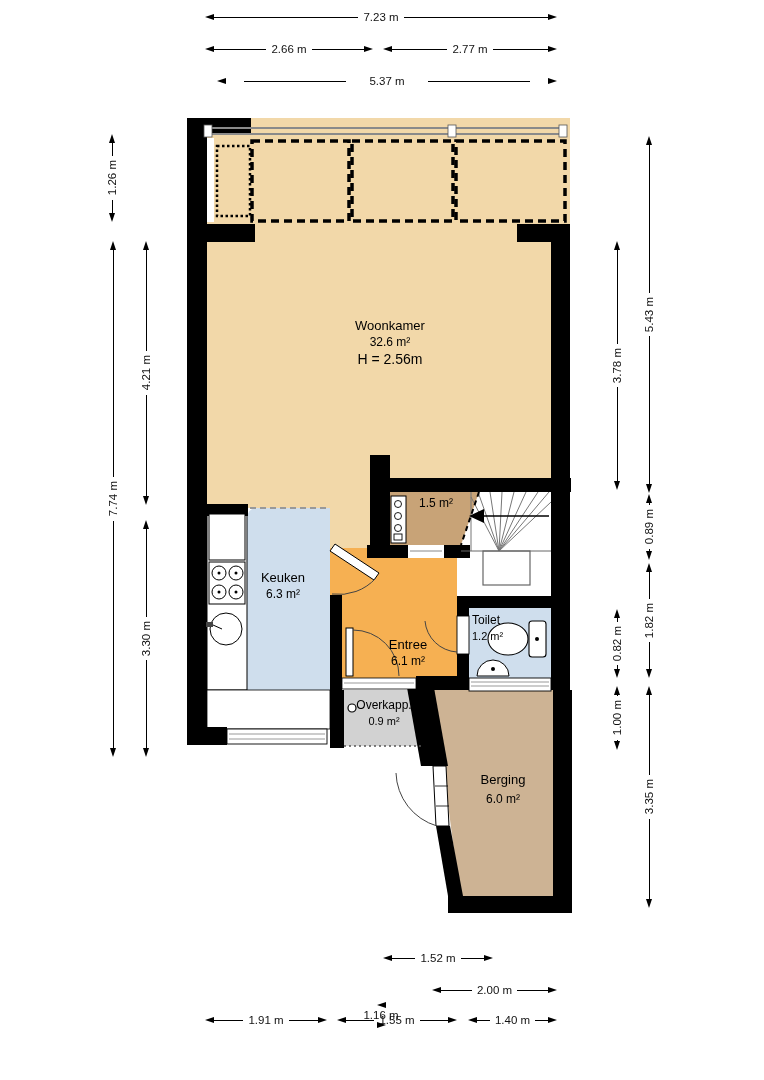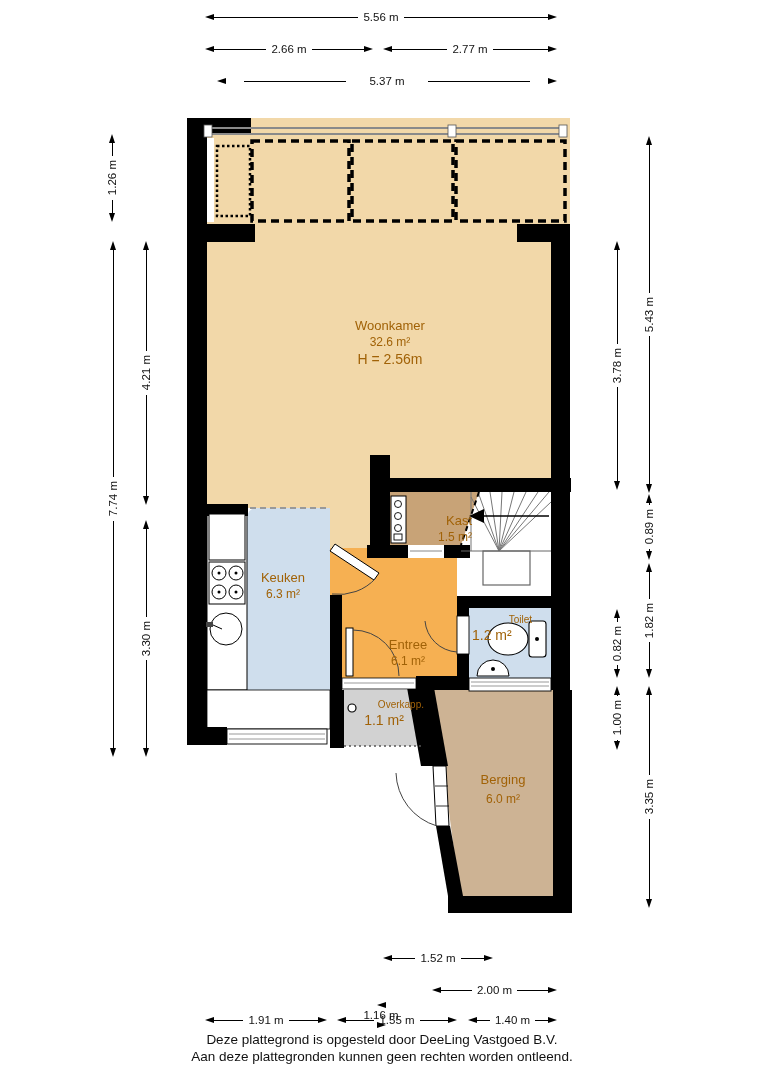--- a/index.html
+++ b/index.html
@@ -2,25 +2,25 @@
 <html><head>
 <meta charset="utf-8">
 <title>Plattegrond</title>
 <style>
   html,body{margin:0;padding:0;background:#fff;}
   .canvas{position:relative;width:764px;height:1080px;background:#fff;overflow:hidden;
           font-family:"Liberation Sans",sans-serif;color:#111;}
   .plan-svg{position:absolute;left:0;top:0;}
 
   
-  .rlabel{position:absolute;text-align:center;color:#a16207;line-height:1.3;pointer-events:none;}
+  .rlabel{position:absolute;text-align:center;color:#000000;line-height:1.3;pointer-events:none;}
   .rname{font-size:13px;display:block;}
   .rarea{font-size:12px;display:block;}
   .rceil{font-size:14px;display:block;}
-  .sm .rname{font-size:10px;text-align:right;} .sm .rarea{font-size:14px;}
+  .sm .rname{font-size:12px;} .sm .rarea{font-size:11px;}
   .left-align{text-align:left;}
 
   
   .hdim{position:absolute;display:flex;align-items:center;height:14px;font-size:11.5px;}
   .hline{flex:1;height:0;border-top:1px solid #000;}
   .dlabel{padding:0 5px;white-space:nowrap;}
   .tri{width:0;height:0;display:block;flex:none;}
   .tl{border-top:3.5px solid transparent;border-bottom:3.5px solid transparent;border-right:9px solid #000;}
   .tr{border-top:3.5px solid transparent;border-bottom:3.5px solid transparent;border-left:9px solid #000;}
 
@@ -195,49 +195,49 @@
       </g>
       <circle cx="352" cy="708" r="4" fill="#fff" stroke="#000" stroke-width="1.2"></circle>
     </g>
   </svg>
 
   <div class="rlabel" style="left:290px;top:318px;width:200px;">
     <span class="rname">Woonkamer</span>
     <span class="rarea">32.6 m²</span>
     <span class="rceil">H = 2.56m</span>
   </div>
-  <div class="rlabel" style="left:400px;top:513px;width:72px;text-align:right;">
+  <div class="rlabel" style="left:400px;top:479px;width:72px;">
     <span class="rname">Kast</span>
     <span class="rarea">1.5 m²</span>
   </div>
   <div class="rlabel" style="left:233px;top:570px;width:100px;">
     <span class="rname">Keuken</span>
     <span class="rarea">6.3 m²</span>
   </div>
   <div class="rlabel" style="left:358px;top:592px;width:100px;margin-top:45px;">
     <span class="rname">Entree</span>
     <span class="rarea">6.1 m²</span>
   </div>
   <div class="rlabel sm left-align" style="left:472px;top:613px;width:60px;">
     <span class="rname">Toilet</span>
     <span class="rarea">1.2 m²</span>
   </div>
   <div class="rlabel sm" style="left:344px;top:698px;width:80px;">
     <span class="rname">Overkapp.</span>
-    <span class="rarea">1.1 m²</span>
+    <span class="rarea">0.9 m²</span>
   </div>
   <div class="rlabel" style="left:453px;top:770px;width:100px;line-height:1.55;">
     <span class="rname">Berging</span>
     <span class="rarea">6.0 m²</span>
   </div>
 
   <div class="hdim" style="left:205px;top:10px;width:352px;">
     <span class="tri tl"></span>
       <span class="hline"></span>
-    <span class="dlabel">5.56 m</span>
+    <span class="dlabel">7.23 m</span>
     <span class="hline"></span>
       <span class="tri tr"></span>
   </div>
   <div class="hdim" style="left:205px;top:42px;width:168px;">
     <span class="tri tl"></span>
       <span class="hline"></span>
     <span class="dlabel">2.66 m</span>
     <span class="hline"></span>
       <span class="tri tr"></span>
   </div>
@@ -371,18 +371,14 @@
       <span class="tri tr"></span>
   </div>
   <div class="hdim" style="left:468px;top:1013px;width:89px;">
     <span class="tri tl"></span>
       <span class="hline"></span>
     <span class="dlabel">1.40 m</span>
     <span class="hline"></span>
       <span class="tri tr"></span>
   </div>
 
-  <div class="footer">
-    <div>Deze plattegrond is opgesteld door DeeLing Vastgoed B.V.</div>
-    <div>Aan deze plattegronden kunnen geen rechten worden ontleend.</div>
-  </div>
 
 </div>
 
 </body></html>

